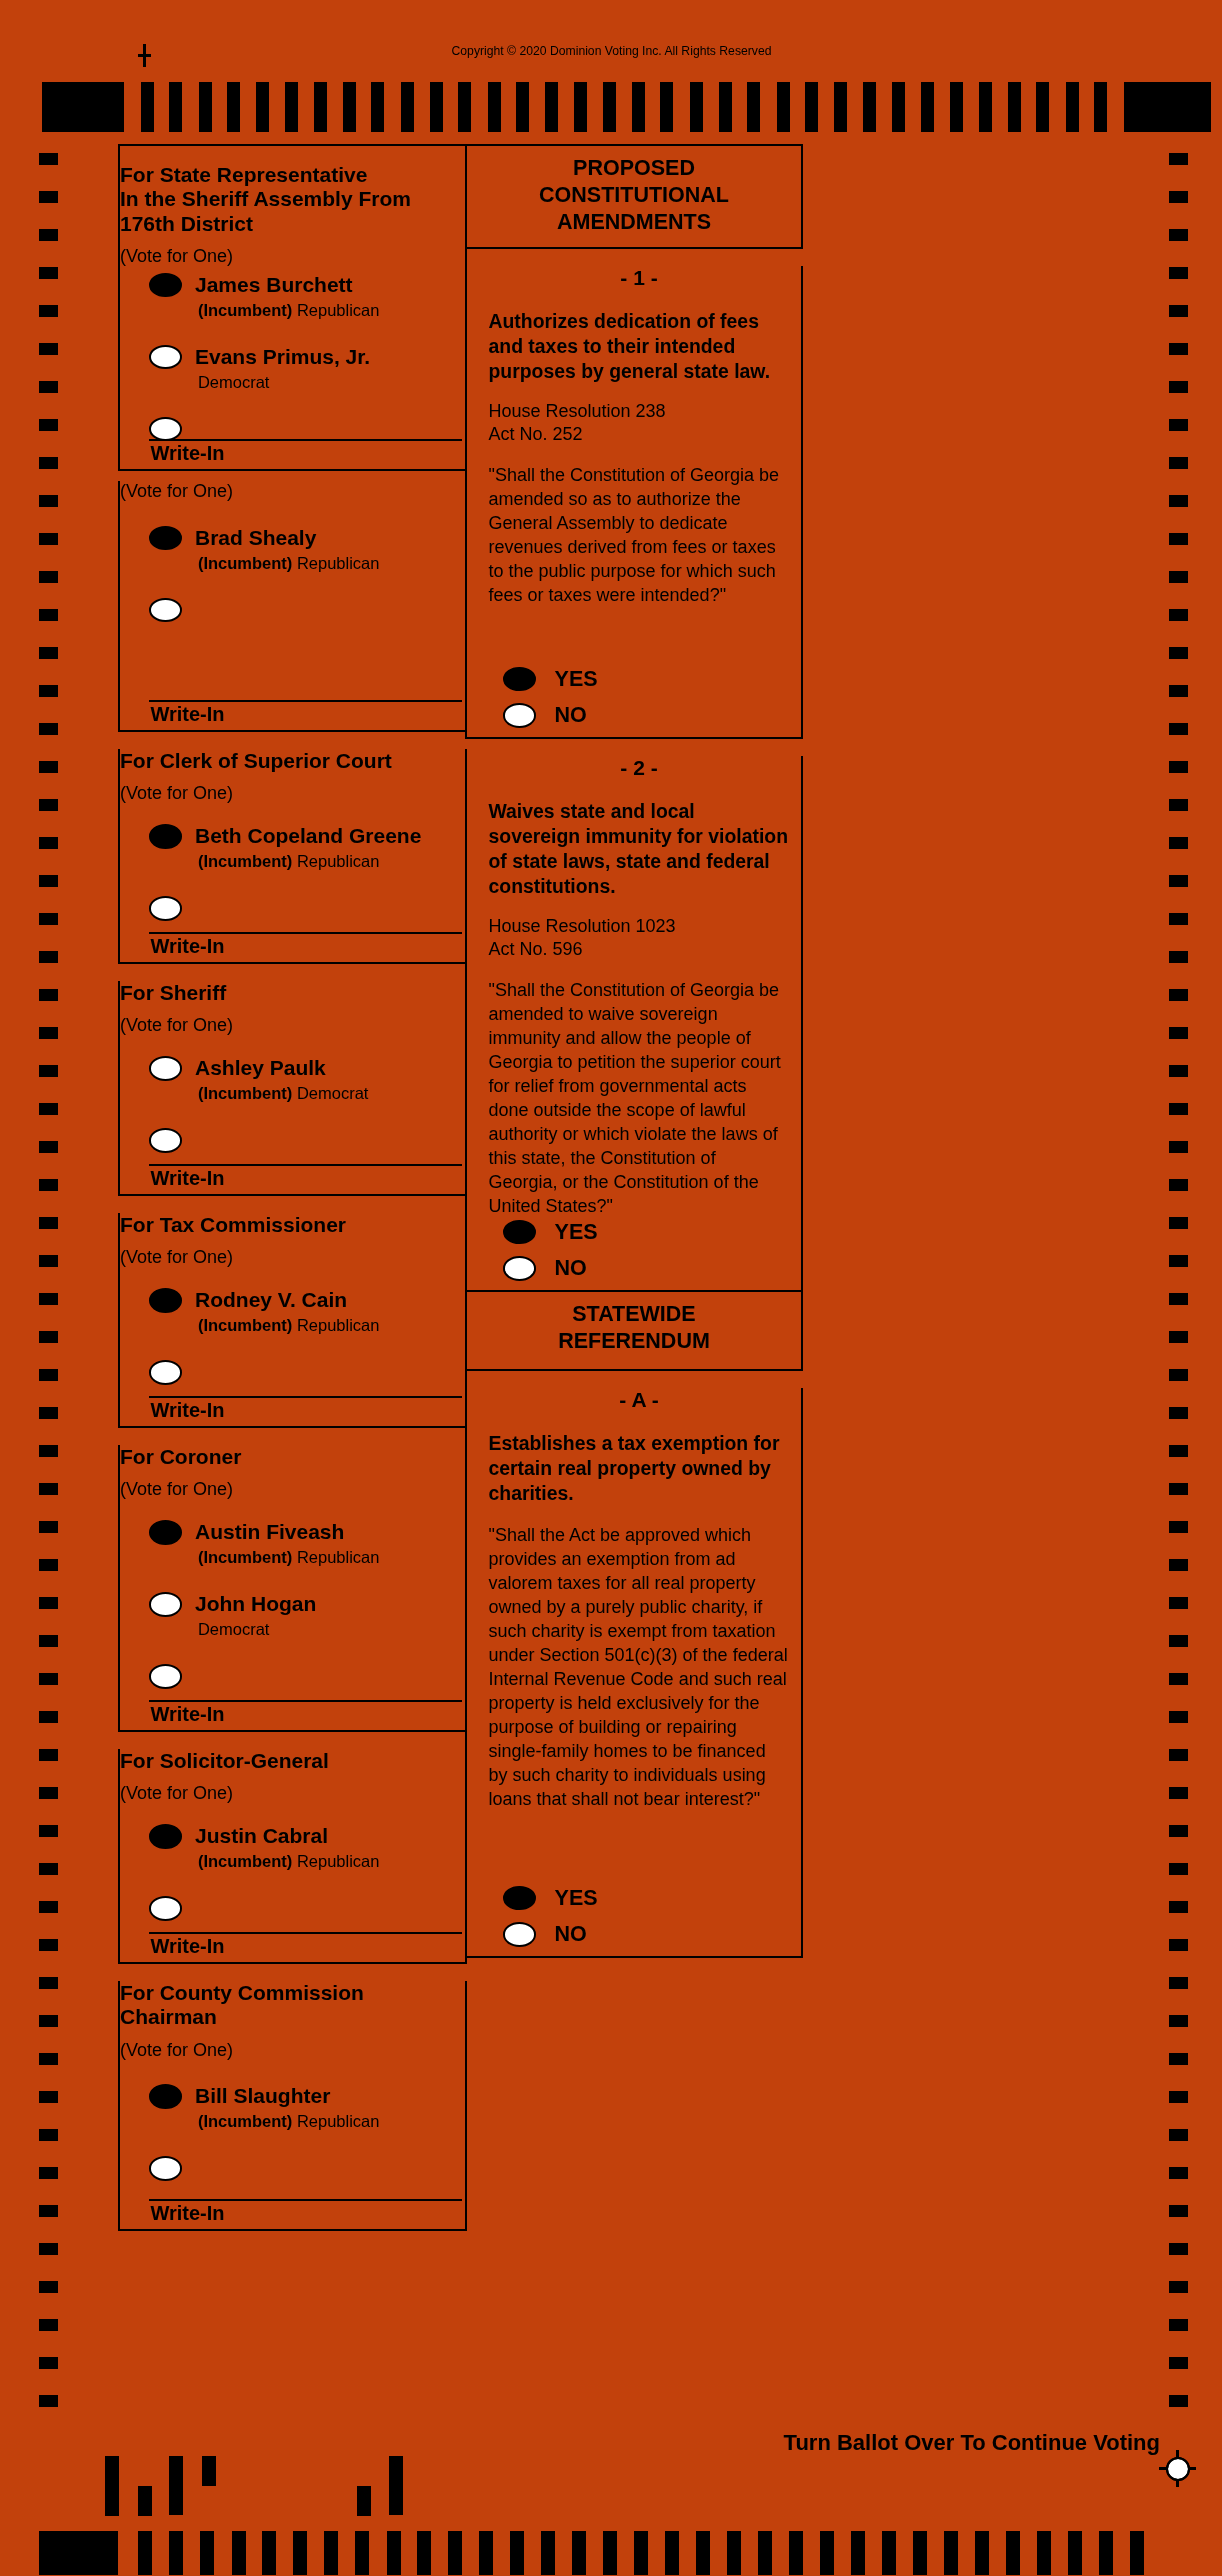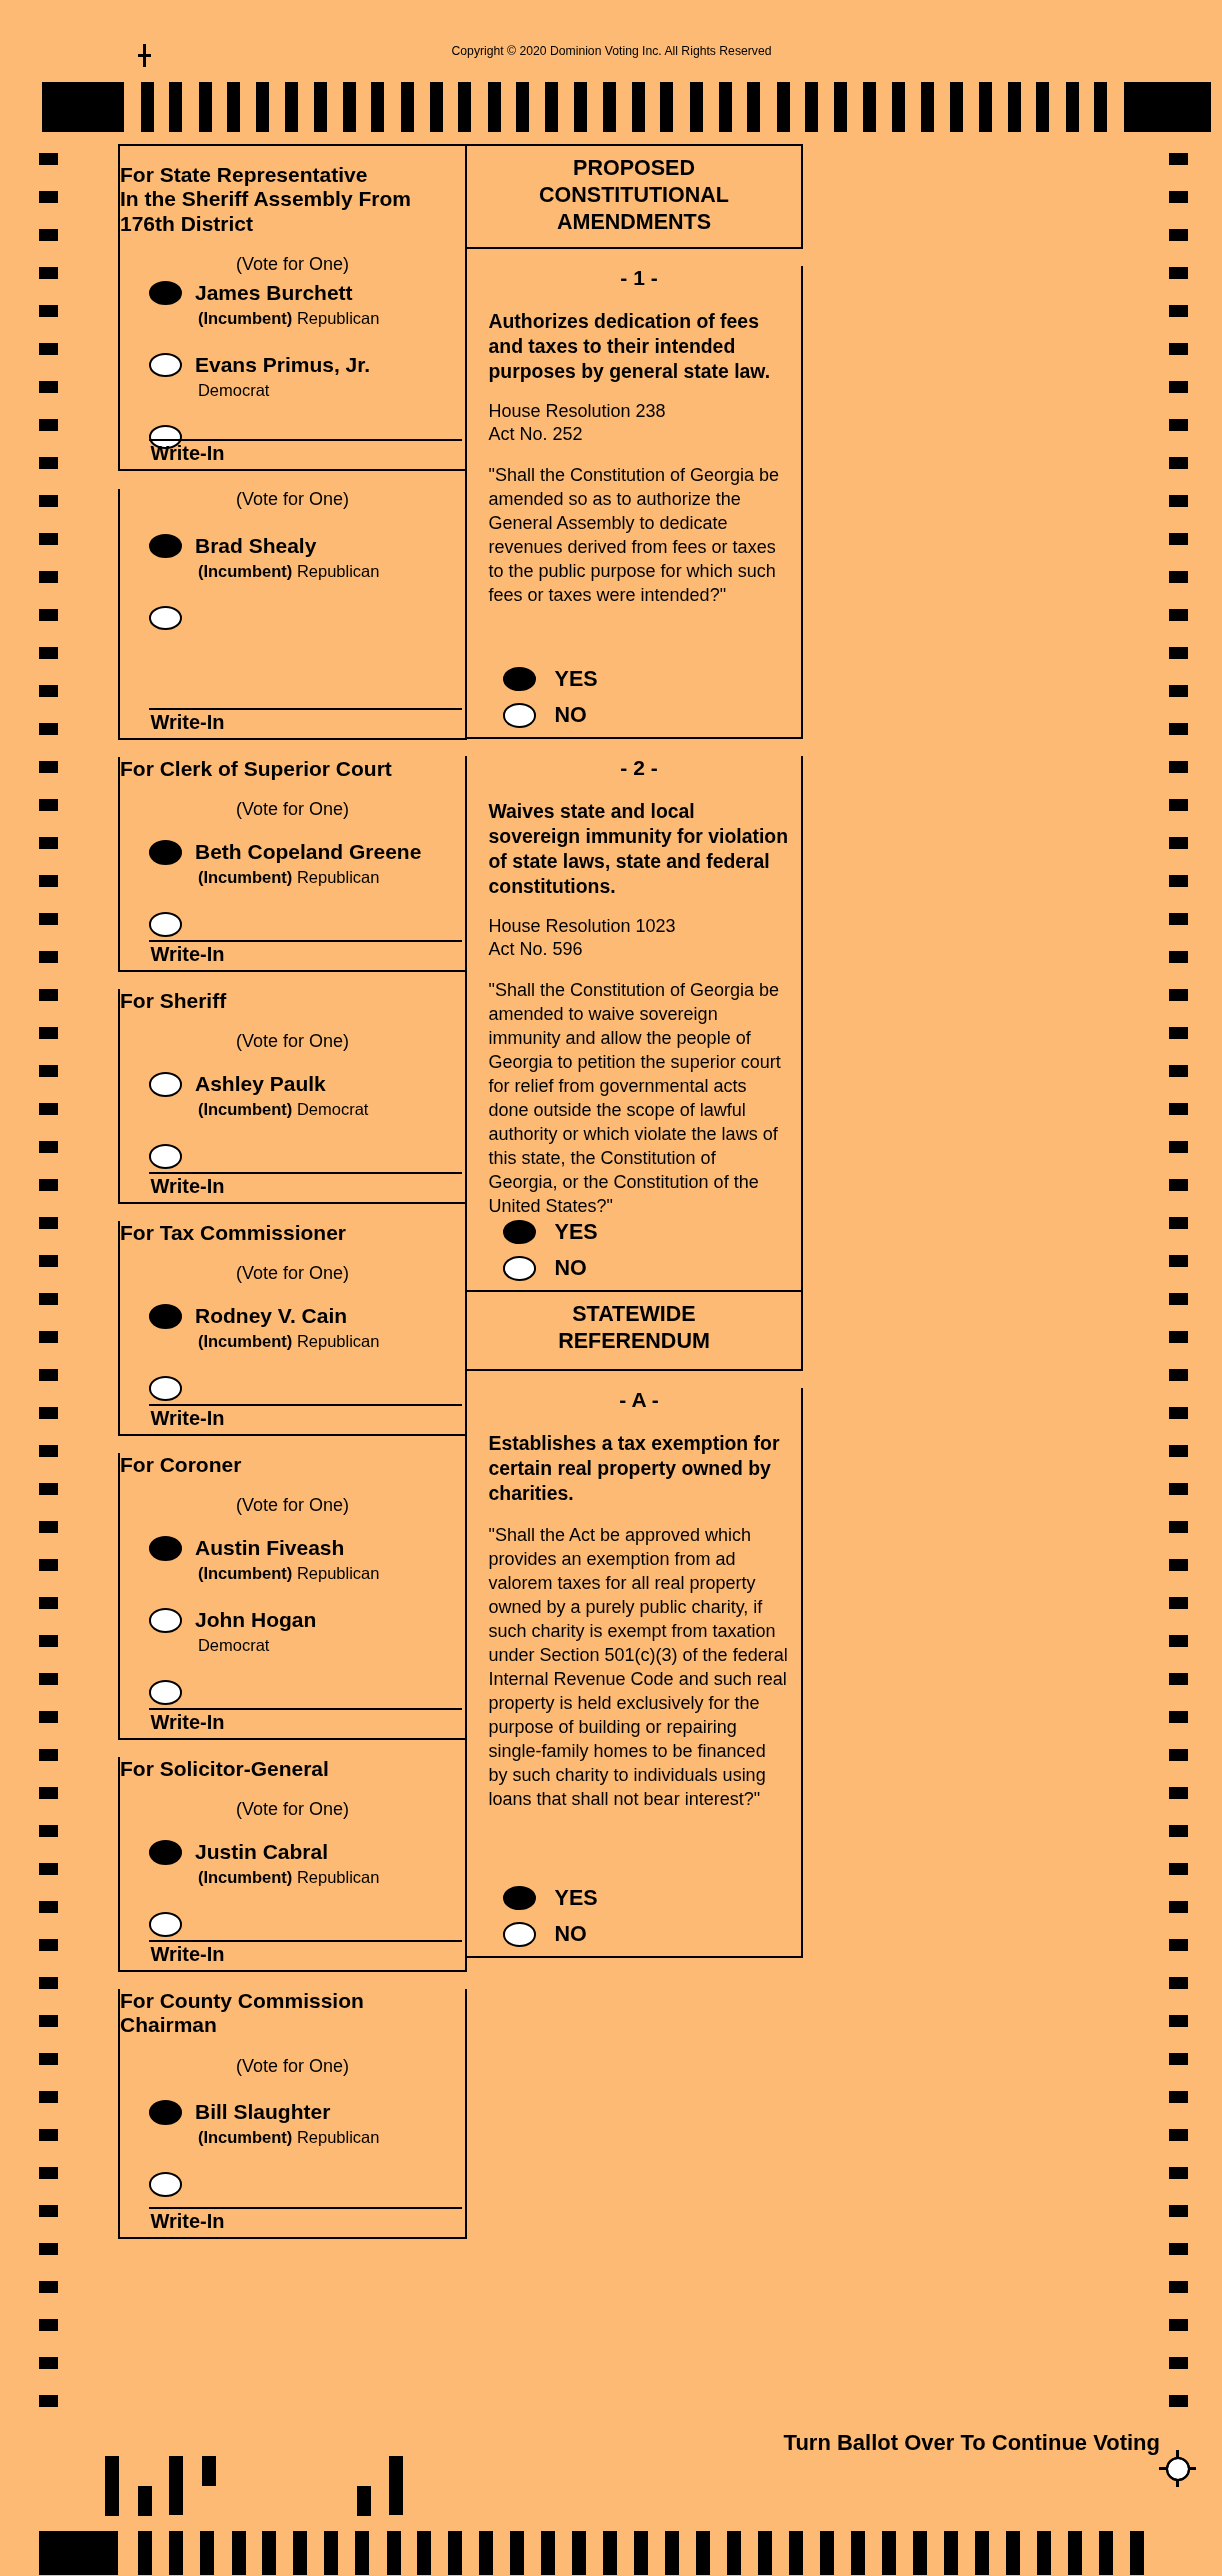--- a/index.html
+++ b/index.html
@@ -1,38 +1,38 @@
 <!DOCTYPE html>
 <html style="font-size:11.5px"><head>
 <meta charset="utf-8">
 <style>
   html,body{margin:0;padding:0;background:#fff;}
   #canvas{
-    position:relative;width:1223px;height:2576px;background:#fdba74;color:#000;
+    position:relative;width:1223px;height:2576px;background:#c2410c;color:#000;
     font-family:"Liberation Sans","DejaVu Sans",sans-serif;overflow:hidden;
   }
   
   .tmark{position:absolute;background:#000;}
   .plusmark{position:absolute;left:138px;top:44px;width:13px;height:23px;}
   .plusmark .pv{position:absolute;left:5px;top:0;width:2.9px;height:23px;background:#000;}
   .plusmark .ph{position:absolute;left:0;top:10px;width:13px;height:2.9px;background:#000;}
   .crosshair{position:absolute;left:1159px;top:2450px;width:37px;height:37px;}
   .crosshair .c{position:absolute;left:6.5px;top:6.5px;width:20px;height:20px;border:2.9px solid #000;border-radius:50%;}
   .crosshair .h{position:absolute;left:0;top:17px;width:37px;height:2.9px;background:#000;}
   .crosshair .v{position:absolute;left:17px;top:0;width:2.9px;height:37px;background:#000;}
   
   .copyright{position:absolute;top:44px;left:0;width:1223px;text-align:center;font-size:12.2px;}
   .turnover{position:absolute;top:2430px;right:63px;font-size:22px;font-weight:bold;}
   
   #left-col{position:absolute;left:118px;top:144px;width:349px;}
   #right-col{position:absolute;left:465px;top:144px;width:338px;}
   .contest{position:relative;border:2.2px solid #000;border-top:none;box-sizing:border-box;width:100%;}
   .contest.first{border-top:2.2px solid #000;}
   .contest .title{margin-top:17px;text-align:left;font-weight:bold;font-size:21px;line-height:24.4px;}
-  .contest .instruction{text-align:center;font-size:18px;line-height:21.5px;margin-top:18px;}
+  .contest .instruction{font-size:18px;line-height:21.5px;margin-top:10px;}
   .candidates{}
   .cand{height:72px;display:flex;align-items:flex-start;padding-left:29px;box-sizing:border-box;}
   .oval{flex:none;width:33px;height:24.4px;border:2.2px solid #000;border-radius:50%;background:#fff;box-sizing:border-box;}
   .oval.filled{background:#000;}
   .ctext{margin-left:13px;}
   .cname{font-size:21px;font-weight:bold;line-height:24.4px;white-space:nowrap;}
   .cparty{font-size:16.5px;line-height:18.6px;margin-top:3.6px;padding-left:2.9px;}
   .cparty .inc{font-weight:bold;}
   .writein{position:absolute;left:29px;right:2.9px;bottom:2.2px;border-top:2.2px solid #000;font-size:20px;font-weight:bold;padding:1.4px 0 1.4px 1.4px;}
   

